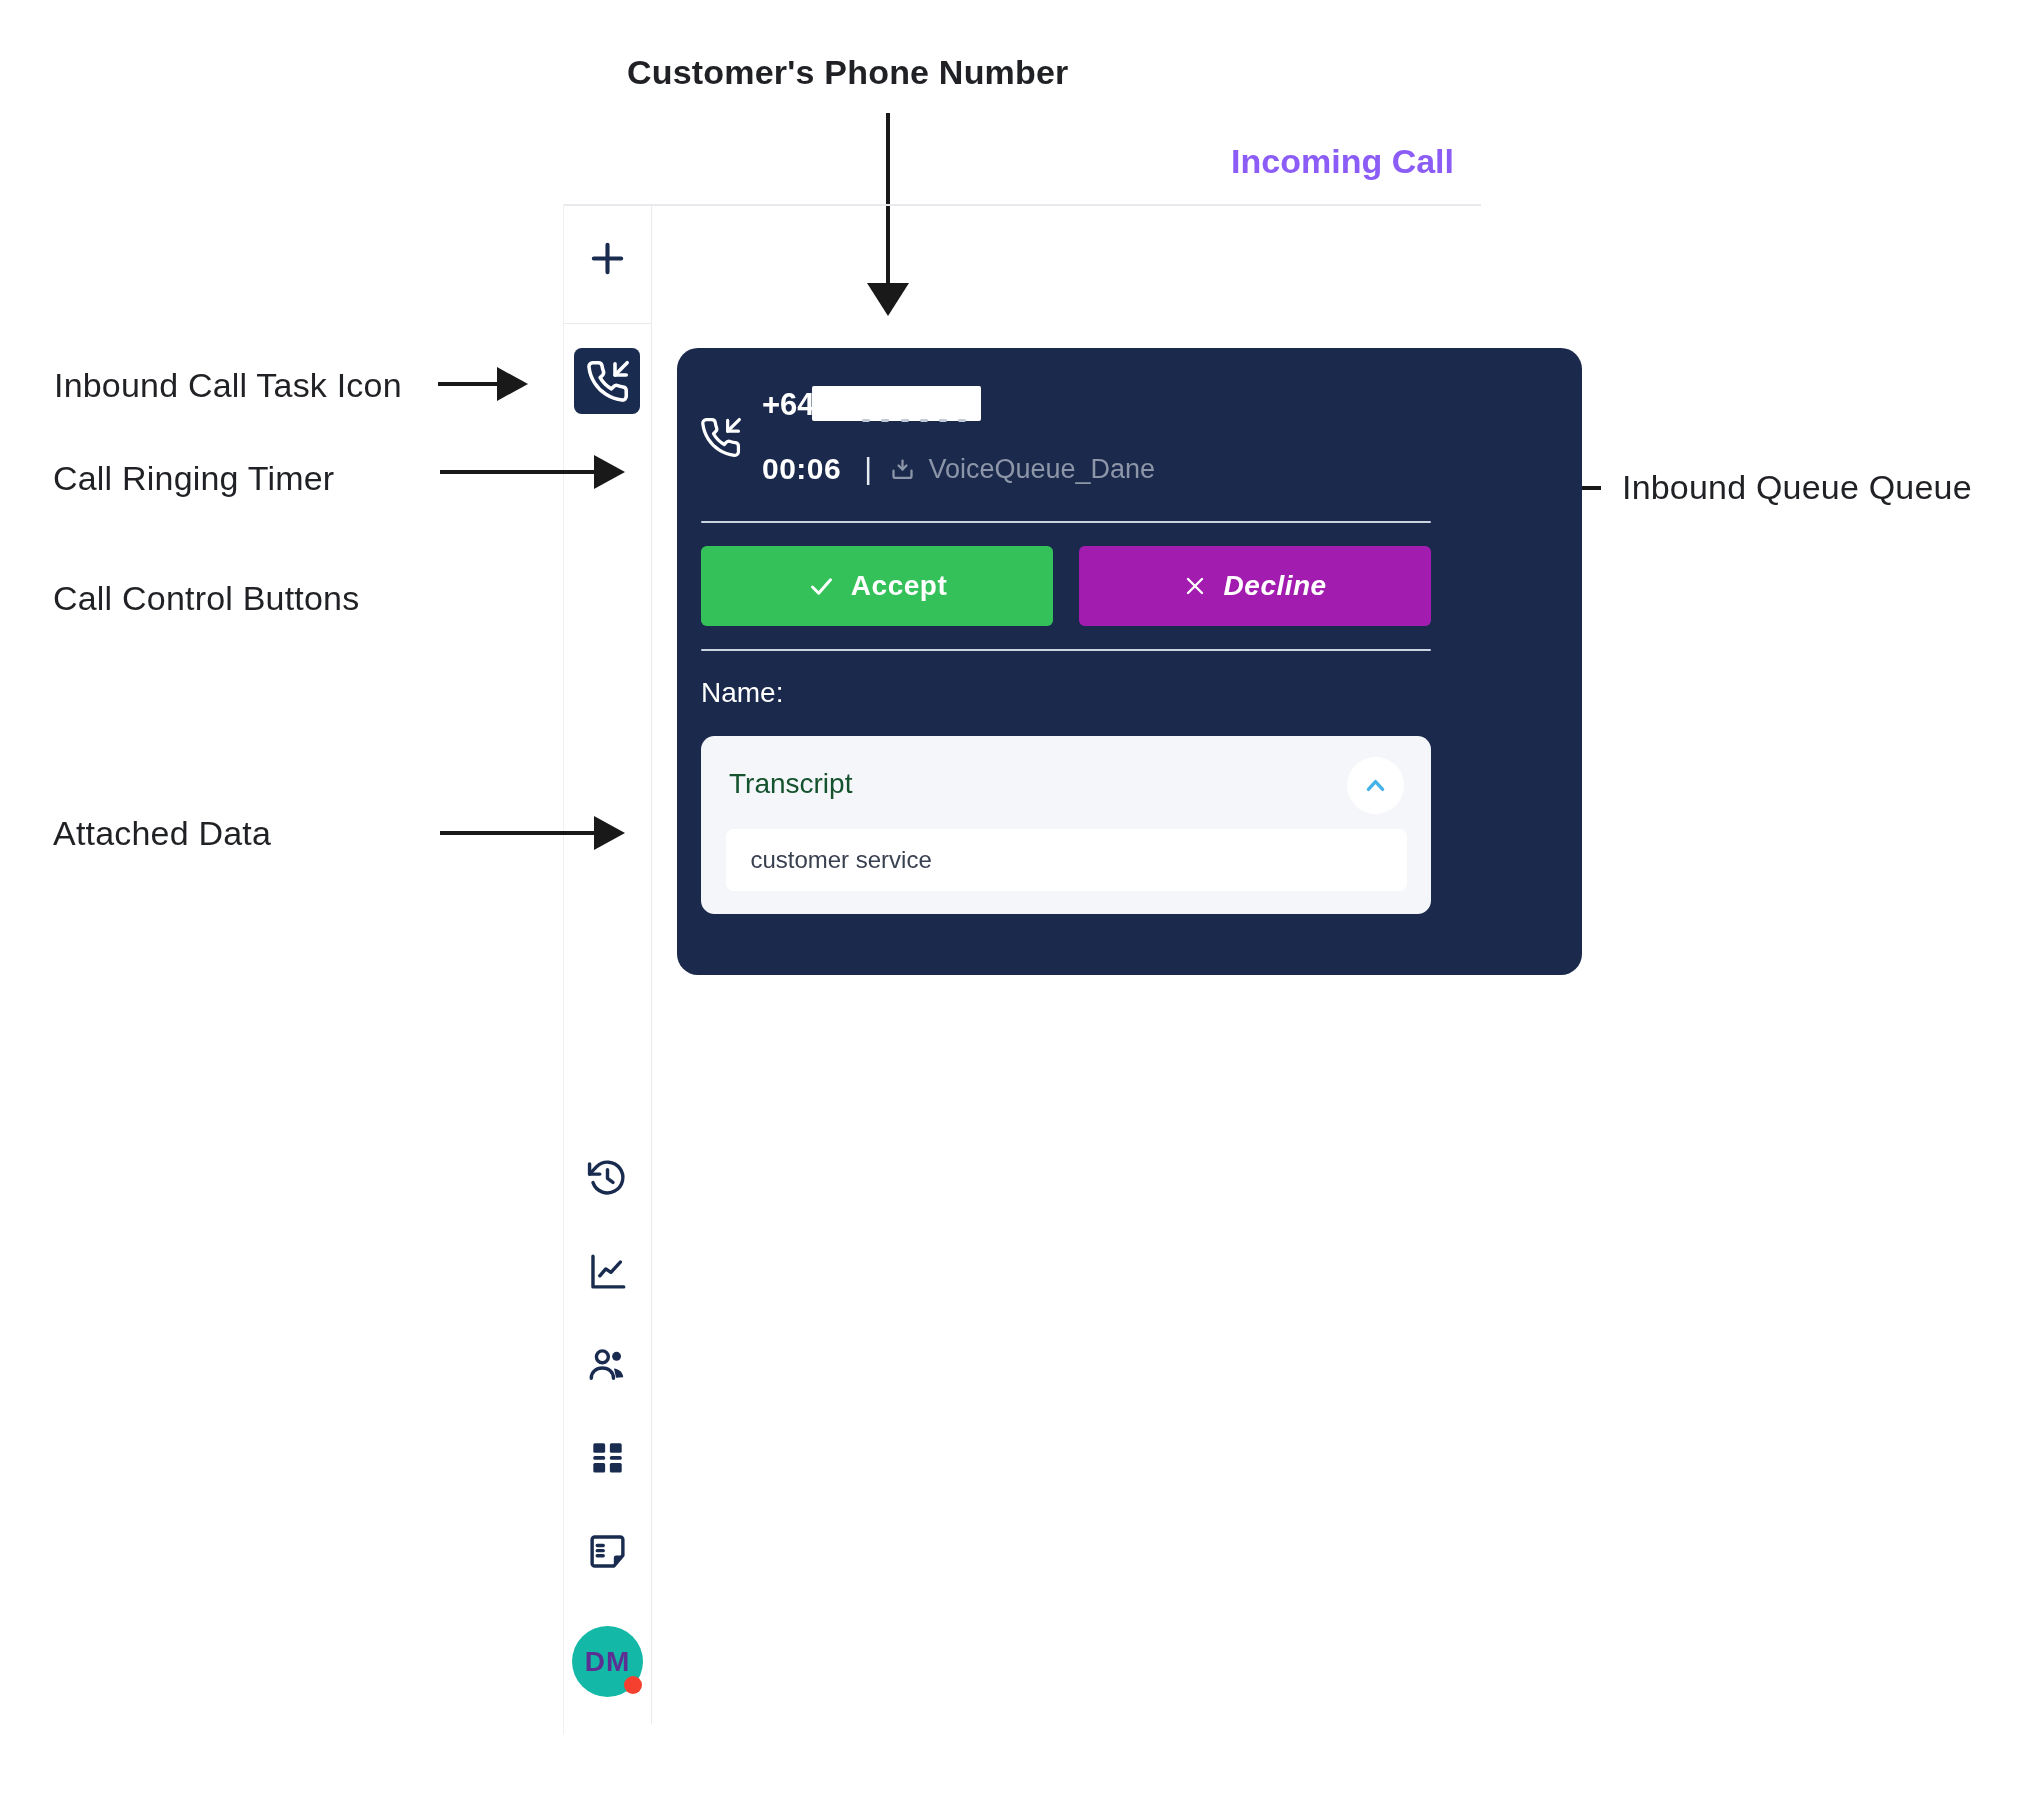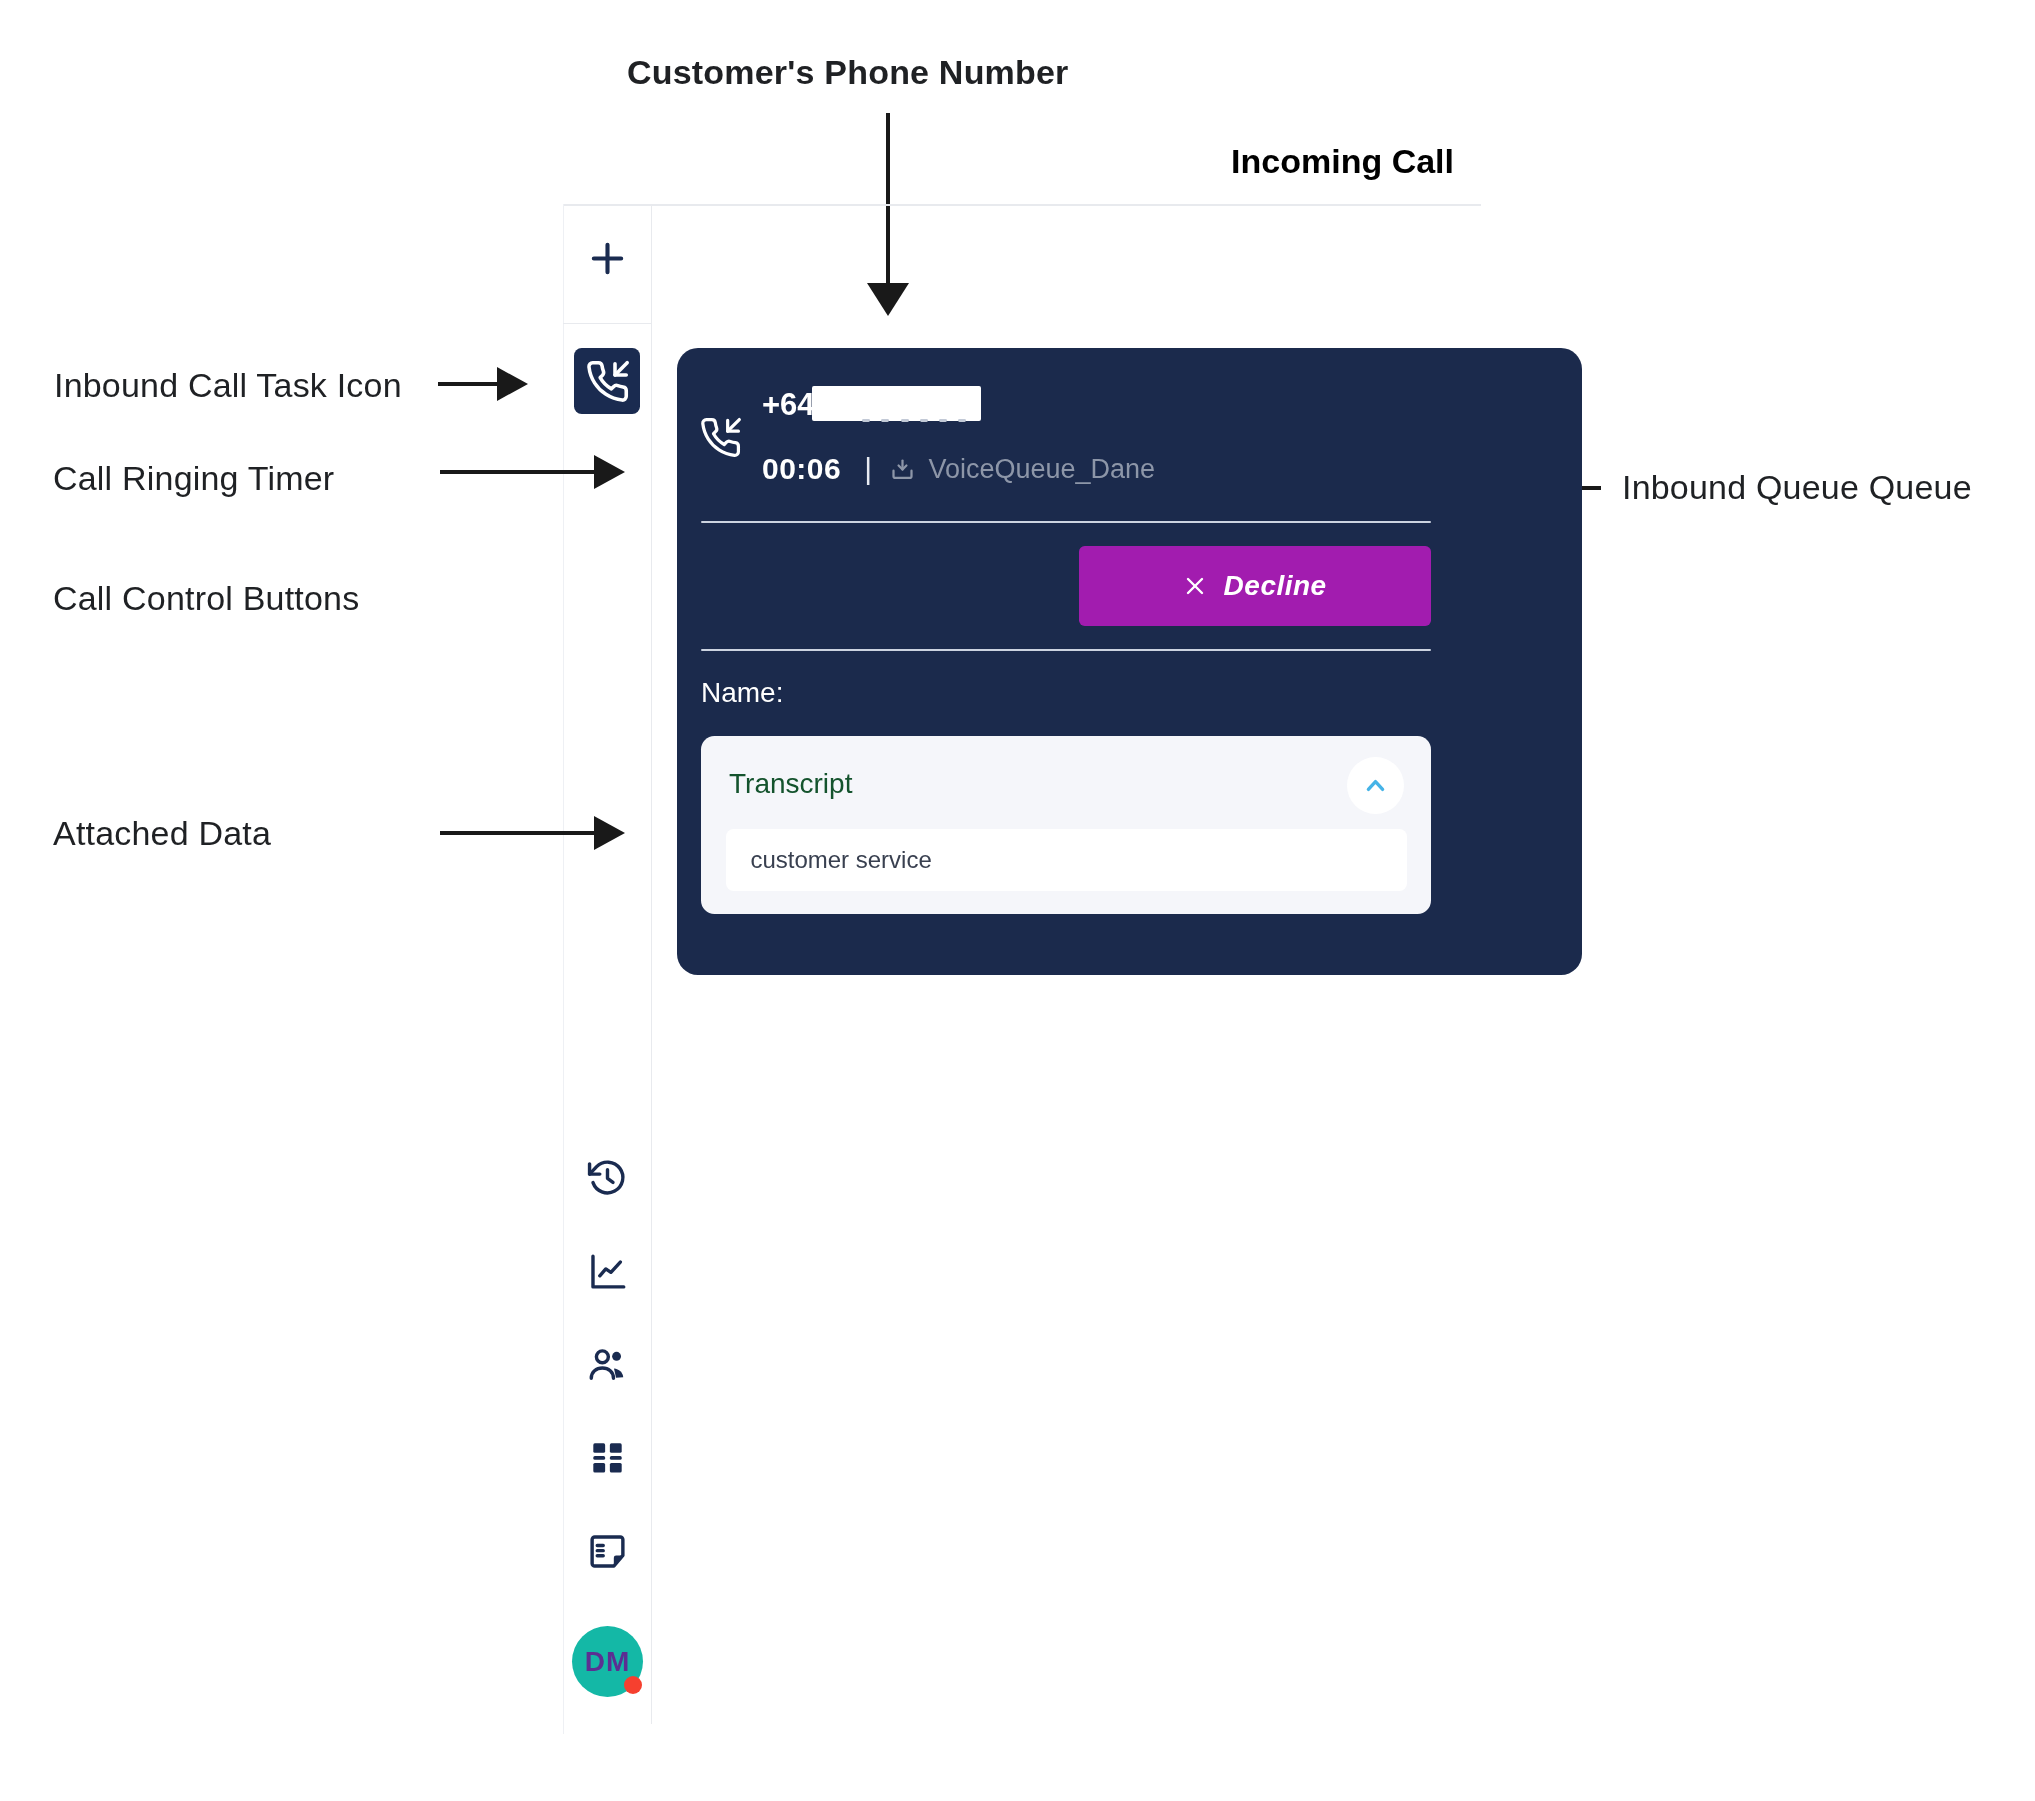--- a/index.html
+++ b/index.html
@@ -17,21 +17,21 @@
   .h-arrow .head-right{width:0;height:0;border-top:17px solid transparent;
     border-bottom:17px solid transparent;border-left:31px solid #191919;}
   .h-arrow .head-left{width:0;height:0;border-top:17px solid transparent;
     border-bottom:17px solid transparent;border-right:31px solid #191919;}
   .v-arrow{position:absolute;display:flex;flex-direction:column;align-items:center;width:42px;}
   .v-arrow .line{width:4.8px;background:#191919;}
   .v-arrow .head-down{width:0;height:0;border-left:21px solid transparent;
     border-right:21px solid transparent;border-top:33px solid #191919;}
   
   .incoming-title{position:absolute;top:144px;right:581px;font-size:34px;
-    font-weight:bold;color:#000000;line-height:1;}
+    font-weight:bold;color:#8b5cf6;line-height:1;}
   .header-divider{position:absolute;left:563px;top:204px;width:918px;height:1.9px;background:#e8eaee;}
   
   .sb-border-left{position:absolute;left:563px;top:204px;width:1.4px;height:1530px;background:#eef0f4;}
   .sb-border-right{position:absolute;left:651px;top:204px;width:1.4px;height:1520px;background:#e8eaee;}
   .sb-divider{position:absolute;left:563px;top:323px;width:89px;height:1.4px;background:#e8eaee;}
   .sb-icon{position:absolute;left:587px;width:41px;height:41px;cursor:pointer;}
   .task-tile{position:absolute;left:574px;top:348px;width:66px;height:66px;border-radius:7.7px;
     background:#1a2b50;display:flex;align-items:center;justify-content:center;}
   .avatar{position:absolute;left:572px;top:1626px;width:71px;height:71px;border-radius:50%;
     background:#14b8a6;display:flex;align-items:center;justify-content:center;
@@ -147,20 +147,26 @@
       <svg class="dl-ico" viewBox="0 0 24 24" fill="none" stroke="#8d96a8" stroke-width="2" stroke-linecap="round" stroke-linejoin="round">
         <path d="M12 4v8"></path>
         <polyline points="8.5 8.5 12 12 15.5 8.5"></polyline>
         <path d="M4 13v5a1.5 1.5 0 0 0 1.5 1.5h13A1.5 1.5 0 0 0 20 18v-5"></path>
       </svg>
       <span class="queue">VoiceQueue_Dane</span>
     </div>
 
     <div class="card-divider" style="top:173px;"></div>
 
+    <button class="btn btn-accept">
+      <svg viewBox="0 0 24 24" width="27" height="27" fill="none" stroke="#ffffff" stroke-width="2.6" stroke-linecap="round" stroke-linejoin="round">
+        <polyline points="4 12.5 9.5 18 20 6"></polyline>
+      </svg>
+      <span>Accept</span>
+    </button>
 
     <button class="btn btn-decline">
       <svg viewBox="0 0 24 24" width="24" height="24" fill="none" stroke="#ffffff" stroke-width="2.4" stroke-linecap="round">
         <line x1="5" y1="5" x2="19" y2="19"></line>
           <line x1="19" y1="5" x2="5" y2="19"></line>
       </svg>
       <span>Decline</span>
     </button>
 
     <div class="card-divider" style="top:301px;"></div>

